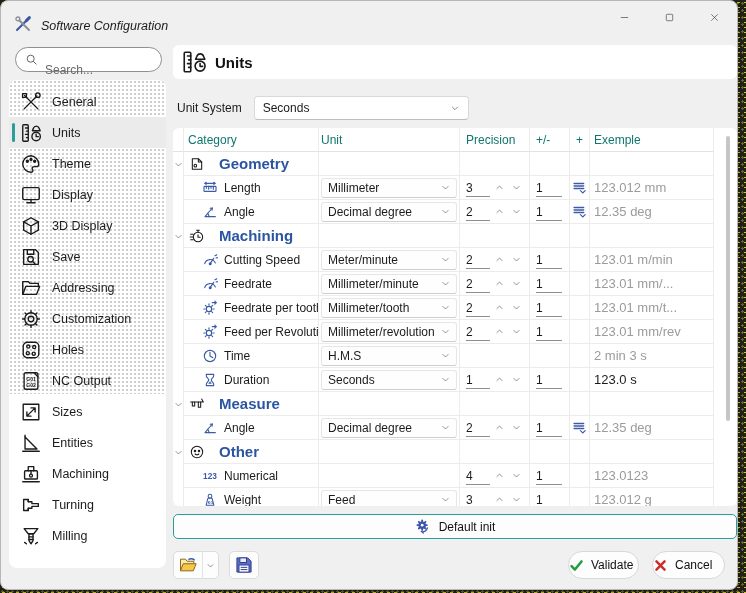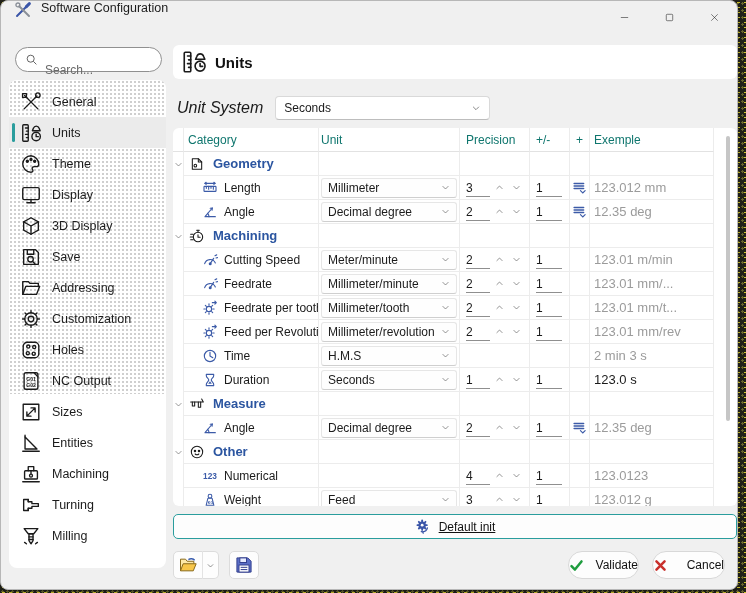--- a/index.html
+++ b/index.html
@@ -13,21 +13,21 @@
     background-color:#23231a;
     background-image:radial-gradient(#d4c62c 1.2px,transparent 1.4px),radial-gradient(#6b682f 1px,transparent 1.2px);
     background-size:7px 5px,5px 7px;
   }
   .window{
     position:absolute;left:0;top:0;width:738px;height:590px;
     background:#f0f0f0;border:1px solid #b7b7b7;border-radius:8px;overflow:hidden;
     box-shadow:0 2px 6px rgba(0,0,0,.35);
   }
   
-  .titlebar{position:absolute;left:0;top:0;right:0;height:32px;display:flex;align-items:flex-start;}
+  .titlebar{position:absolute;left:0;top:0;right:0;height:32px;display:flex;align-items:flex-end;font-style:italic;}
   .app-icon{width:18px;height:18px;margin-left:13px;}
   .app-icon svg{width:100%;height:100%;}
   .title-text{margin-left:9px;font-size:12.5px;color:var(--ink);}
   .win-controls{position:absolute;right:0;top:0;height:32px;display:flex;}
   .win-btn{width:45px;height:32px;display:flex;align-items:center;justify-content:center;background:transparent;border:none;}
   .win-btn svg{width:11px;height:11px;stroke:#1b1b1b;fill:none;stroke-width:1.2;}
   
   .sidebar{position:absolute;left:8px;top:46px;width:157px;}
   .search-box{height:25px;background:#fff;border:1px solid #909090;border-radius:13px;display:flex;align-items:center;padding:0 9px;margin:0 4px 0 6px;}
   .search-box svg{width:13px;height:13px;stroke:#4d4d4d;fill:none;stroke-width:1.6;flex:0 0 auto;}
@@ -42,21 +42,21 @@
   .nav-icon{width:24px;height:24px;margin-left:10px;display:flex;align-items:center;justify-content:center;color:#1b1b1b;flex:0 0 auto;}
   .nav-icon svg{width:22px;height:22px;}
   .nav-label{margin-left:9px;font-size:12.5px;color:var(--ink);white-space:nowrap;}
   
   .main{position:absolute;left:172px;top:44px;width:564px;height:545px;}
   .header-card{position:absolute;left:0;top:0;width:564px;height:34px;background:#fff;border-radius:6px;display:flex;align-items:center;padding-left:8px;}
   .header-card .hdr-icon{width:26px;height:26px;color:#1b1b1b;}
   .header-card .hdr-icon svg{width:26px;height:26px;}
   .page-title{margin-left:8px;font-size:15px;font-weight:bold;color:#111;}
   .unit-row{position:absolute;left:4px;top:51px;height:24px;display:flex;align-items:center;}
-  .unit-label{font-size:16px;color:var(--ink);font-style:italic;}
+  .unit-label{font-size:12px;color:var(--ink);}
   .combo{margin-left:12px;width:215px;height:24px;background:#fff;border:1px solid #d9d9d9;border-bottom-color:#bdbdbd;border-radius:4px;display:flex;align-items:center;padding:0 8px;}
   .combo-text{flex:1;font-size:12px;color:var(--ink);}
   .combo svg{width:10px;height:10px;stroke:#4d4d4d;fill:none;stroke-width:1.6;}
   
   .table-card{position:absolute;left:0;top:83px;width:564px;height:378px;background:#fff;border-radius:6px;overflow:hidden;}
   .trow{display:flex;height:24px;}
   .trow.header{height:24px;}
   .cell{height:100%;display:flex;align-items:center;border-right:1px solid var(--grid);border-bottom:1px solid var(--grid);overflow:hidden;}
   .cell.gutter{width:11px;border-bottom:none;justify-content:center;padding:0;}
   .cell.gutter svg{width:9px;height:9px;stroke:#555;fill:none;stroke-width:1.6;}
@@ -66,44 +66,44 @@
   .c-pm{width:40px;padding-left:6px;}
   .c-plus{width:20px;justify-content:center;padding:0;}
   .c-ex{width:124px;padding-left:4px;}
   .trow.header .cell{font-size:12px;color:#0f766e;border-bottom:1px solid #e2e2e2;}
   .row-icon{width:17px;height:17px;display:flex;align-items:center;justify-content:flex-end;flex:0 0 auto;}
   .row-icon svg{width:16px;height:16px;}
   .row-icon.blue{color:var(--icon-blue);}
   .row-icon.dark{color:#1b1b1b;}
   .indent{width:13px;flex:0 0 auto;}
   .cat-label{margin-left:6px;font-size:12px;color:var(--ink);white-space:nowrap;}
-  .group-label{margin-left:8px;font-size:13px;font-weight:bold;color:var(--group-blue);white-space:nowrap;}
+  .group-label{margin-left:14px;font-size:15px;font-weight:bold;color:var(--group-blue);white-space:nowrap;}
   .mini-combo{width:100%;height:20px;background:#fefefe;border:1px solid #e6e6e6;border-bottom-color:#cfcfcf;border-radius:3px;display:flex;align-items:center;padding:0 6px;}
   .mini-combo .combo-text{font-size:12px;color:var(--ink);white-space:nowrap;}
   .mini-combo svg{width:9px;height:9px;stroke:#4d4d4d;fill:none;stroke-width:1.6;}
   .spin-val{display:inline-block;width:24px;font-size:12px;color:var(--ink);border-bottom:1px solid #8f8f8f;height:18px;line-height:18px;}
   .spin-btn{width:15px;height:16px;display:inline-flex;align-items:center;justify-content:center;margin-left:2px;}
   .spin-btn svg{width:9px;height:9px;stroke:#4d4d4d;fill:none;stroke-width:1.6;}
   .pm-val{display:inline-block;width:26px;font-size:12px;color:var(--ink);border-bottom:1px solid #8f8f8f;height:18px;line-height:18px;}
   .fmt-icon{width:16px;height:16px;color:var(--icon-blue);}
   .fmt-icon svg{width:15px;height:15px;}
   .ex-text{font-size:13px;color:var(--gray-text);white-space:nowrap;}
   .ex-text.dark{color:#1b1b1b;}
   .vscroll{position:absolute;right:7px;top:8px;width:4px;height:285px;border-radius:2px;background:#c6c6c6;}
   
-  .default-init{position:absolute;left:0;top:469px;width:564px;height:25px;background:#fdfdfd;border:1.5px solid var(--accent);border-radius:5px;display:flex;align-items:center;justify-content:center;gap:7px;font-size:12px;color:#111;text-decoration:underline;}
+  .default-init{position:absolute;left:0;top:469px;width:564px;height:25px;background:#fdfdfd;border:1.5px solid var(--accent);border-radius:5px;display:flex;align-items:center;justify-content:center;gap:7px;font-size:12px;color:#111;}
   .default-init svg{width:17px;height:17px;}
   .bottom-bar{position:absolute;left:0;top:506px;width:564px;height:28px;}
   .tool-btn{position:absolute;top:0;height:28px;background:#fdfdfd;border:1px solid #dcdcdc;border-radius:5px;display:flex;align-items:center;justify-content:center;}
   .tool-btn svg{width:20px;height:20px;}
   .split-left{left:0;width:30px;border-top-right-radius:0;border-bottom-right-radius:0;}
   .split-right{left:29px;width:17px;border-left:1px solid #e3e3e3;border-top-left-radius:0;border-bottom-left-radius:0;}
   .split-right svg{width:9px;height:9px;stroke:#4d4d4d;fill:none;stroke-width:1.6;}
   .save-pos{left:56px;width:30px;}
-  .txt-btn{position:absolute;top:0;height:28px;background:#fdfdfd;border:1px solid #d8d8d8;border-radius:14px;display:flex;align-items:center;justify-content:space-between;gap:7px;font-size:12px;color:#111;}
+  .txt-btn{position:absolute;top:0;height:28px;background:#fdfdfd;border:1px solid #d8d8d8;border-radius:14px;display:flex;align-items:center;justify-content:flex-start;gap:7px;font-size:12px;color:#111;}
   .txt-btn svg{width:15px;height:15px;fill:none;}
   .validate-pos{right:98px;width:71px;}
   .cancel-pos{right:12px;width:73px;}
 </style>
 </head>
 <body>
 
 <div class="window">
 
   <div class="titlebar">

